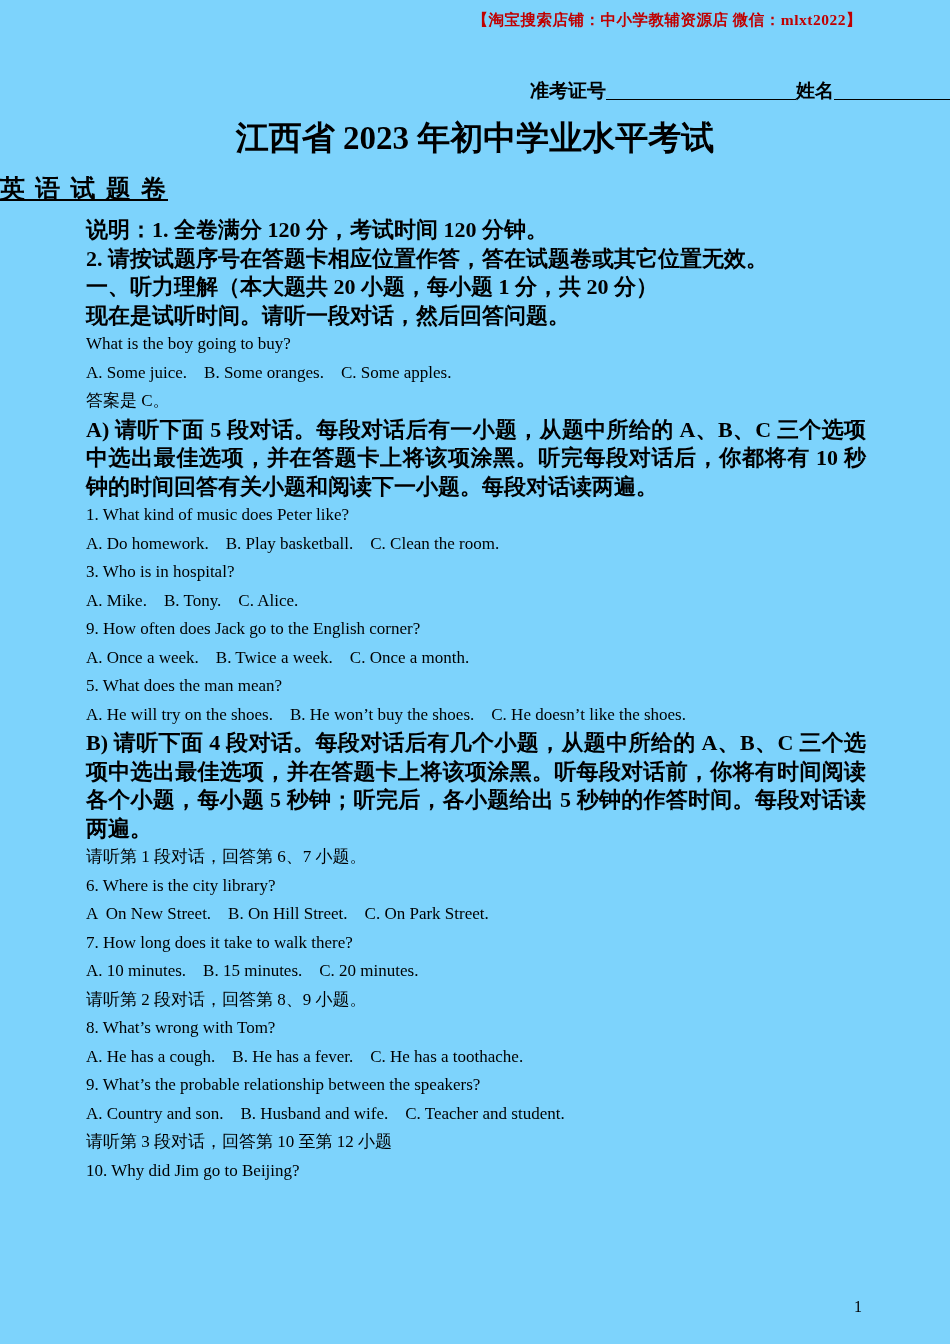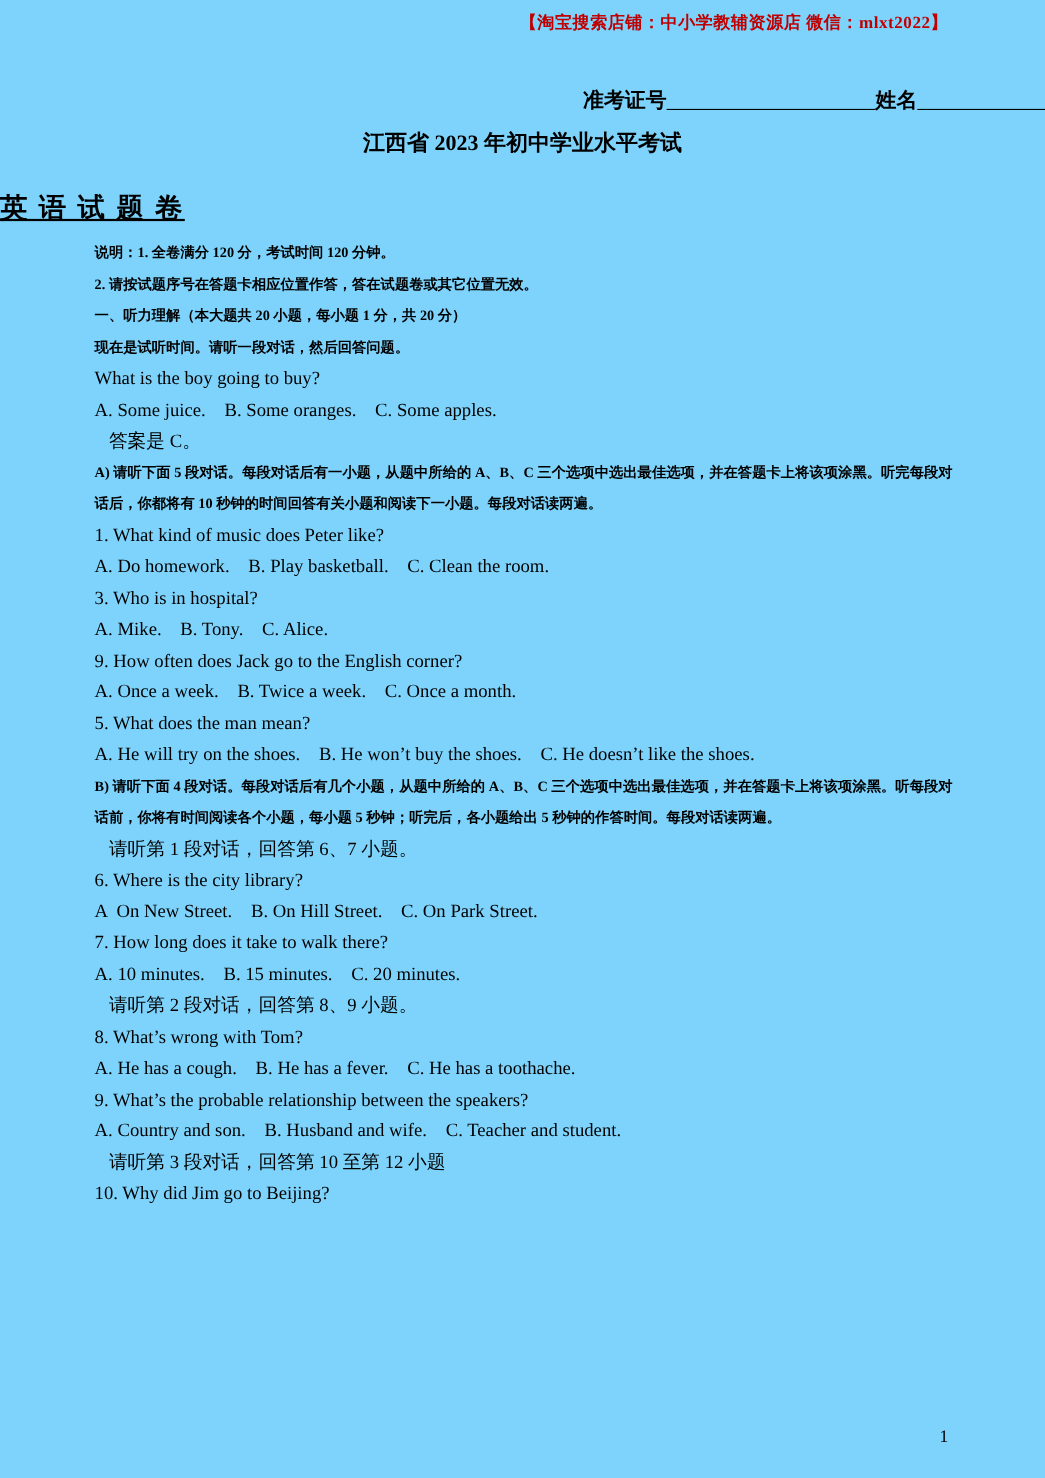--- a/index.html
+++ b/index.html
@@ -40,21 +40,21 @@
   }
   .blank-long { width: 190px; }
   .blank-short { width: 116px; }
   .doc-title {
     position: absolute;
     top: 116px;
     left: 0;
     width: 100%;
     text-align: center;
     font-weight: bold;
-    font-size: 20px;
+    font-size: 33px;
   }
   .doc-subtitle {
     position: absolute;
     top: 172px;
     left: 0;
     width: 100%;
     text-align: left;
     font-weight: bold;
     font-size: 25px;
     letter-spacing: 2px;
@@ -67,24 +67,24 @@
     width: 780px;
   }
   .line {
     margin: 0;
     line-height: 28.5px;
     white-space: pre-wrap;
     font-size: 17px;
   }
   .line.bold {
     font-weight: bold;
-    font-size: 13px;
+    font-size: 22px;
     text-align: justify;
   }
-  .line.cn { font-size: 17px; margin-left: 13px; }
+  .line.cn { font-size: 17px; }
   .page-number {
     position: absolute;
     bottom: 28px;
     right: 88px;
     font-size: 16px;
   }
 </style>
 </head>
 <body>
 

